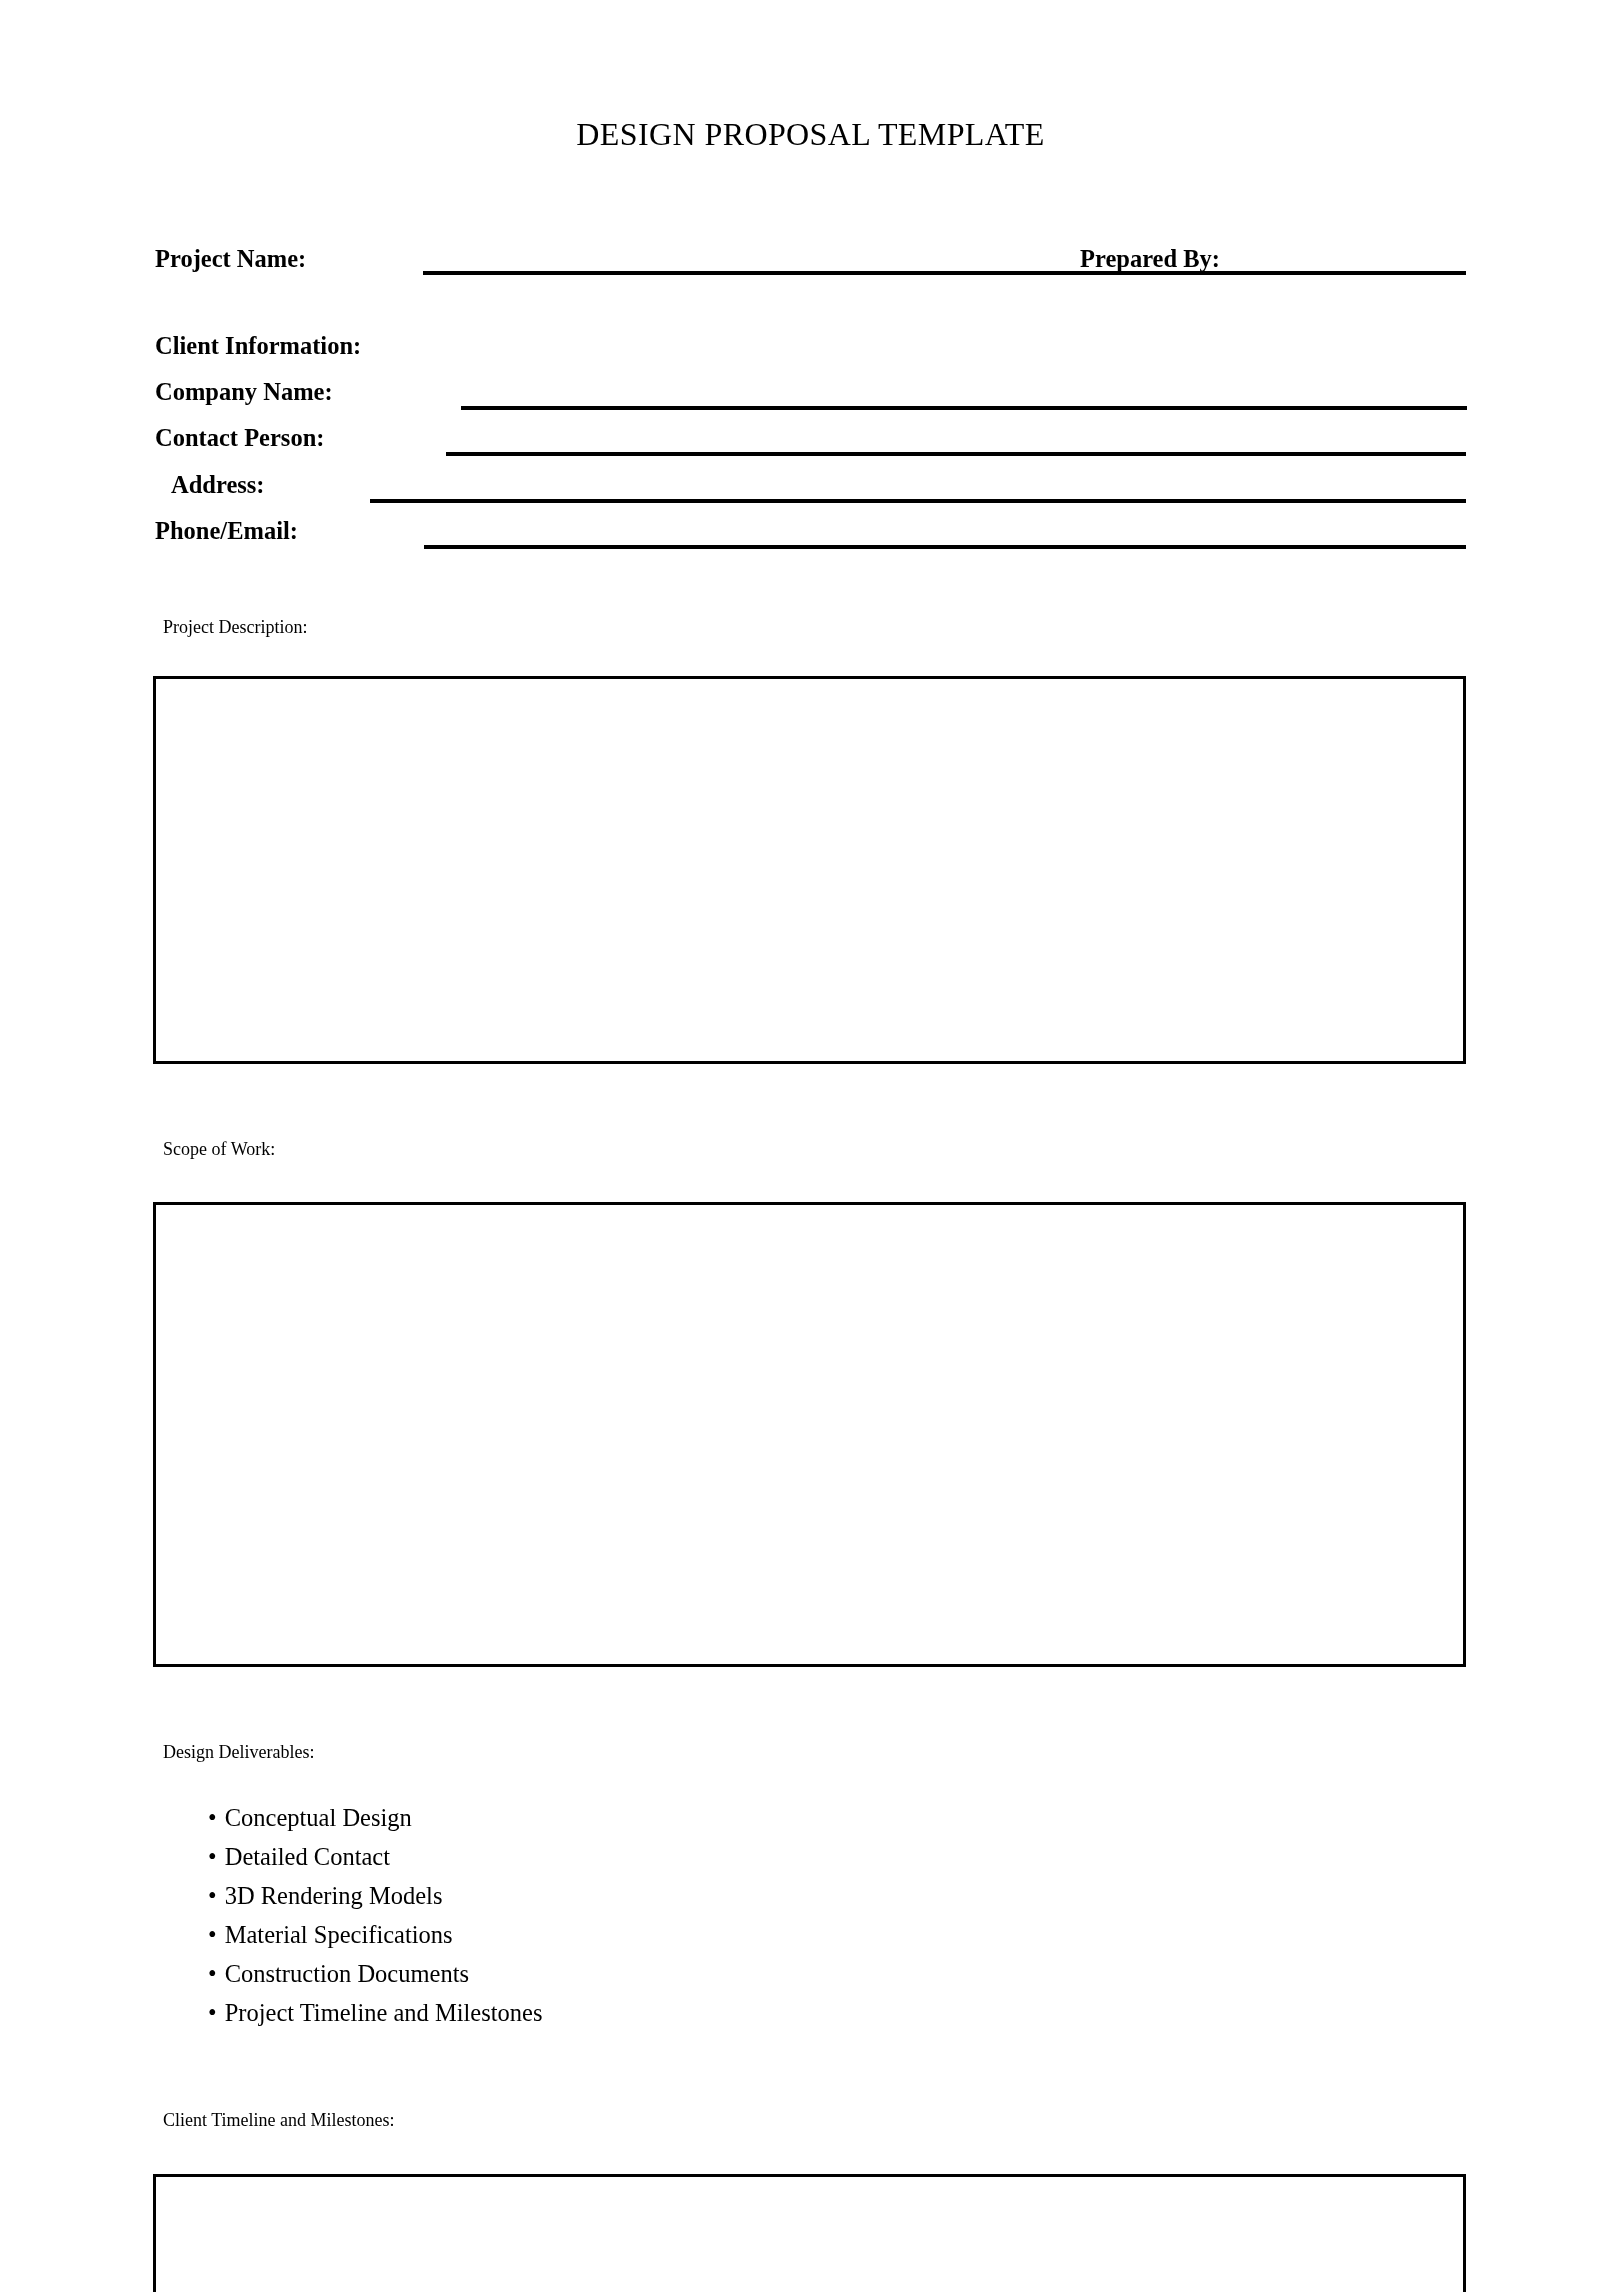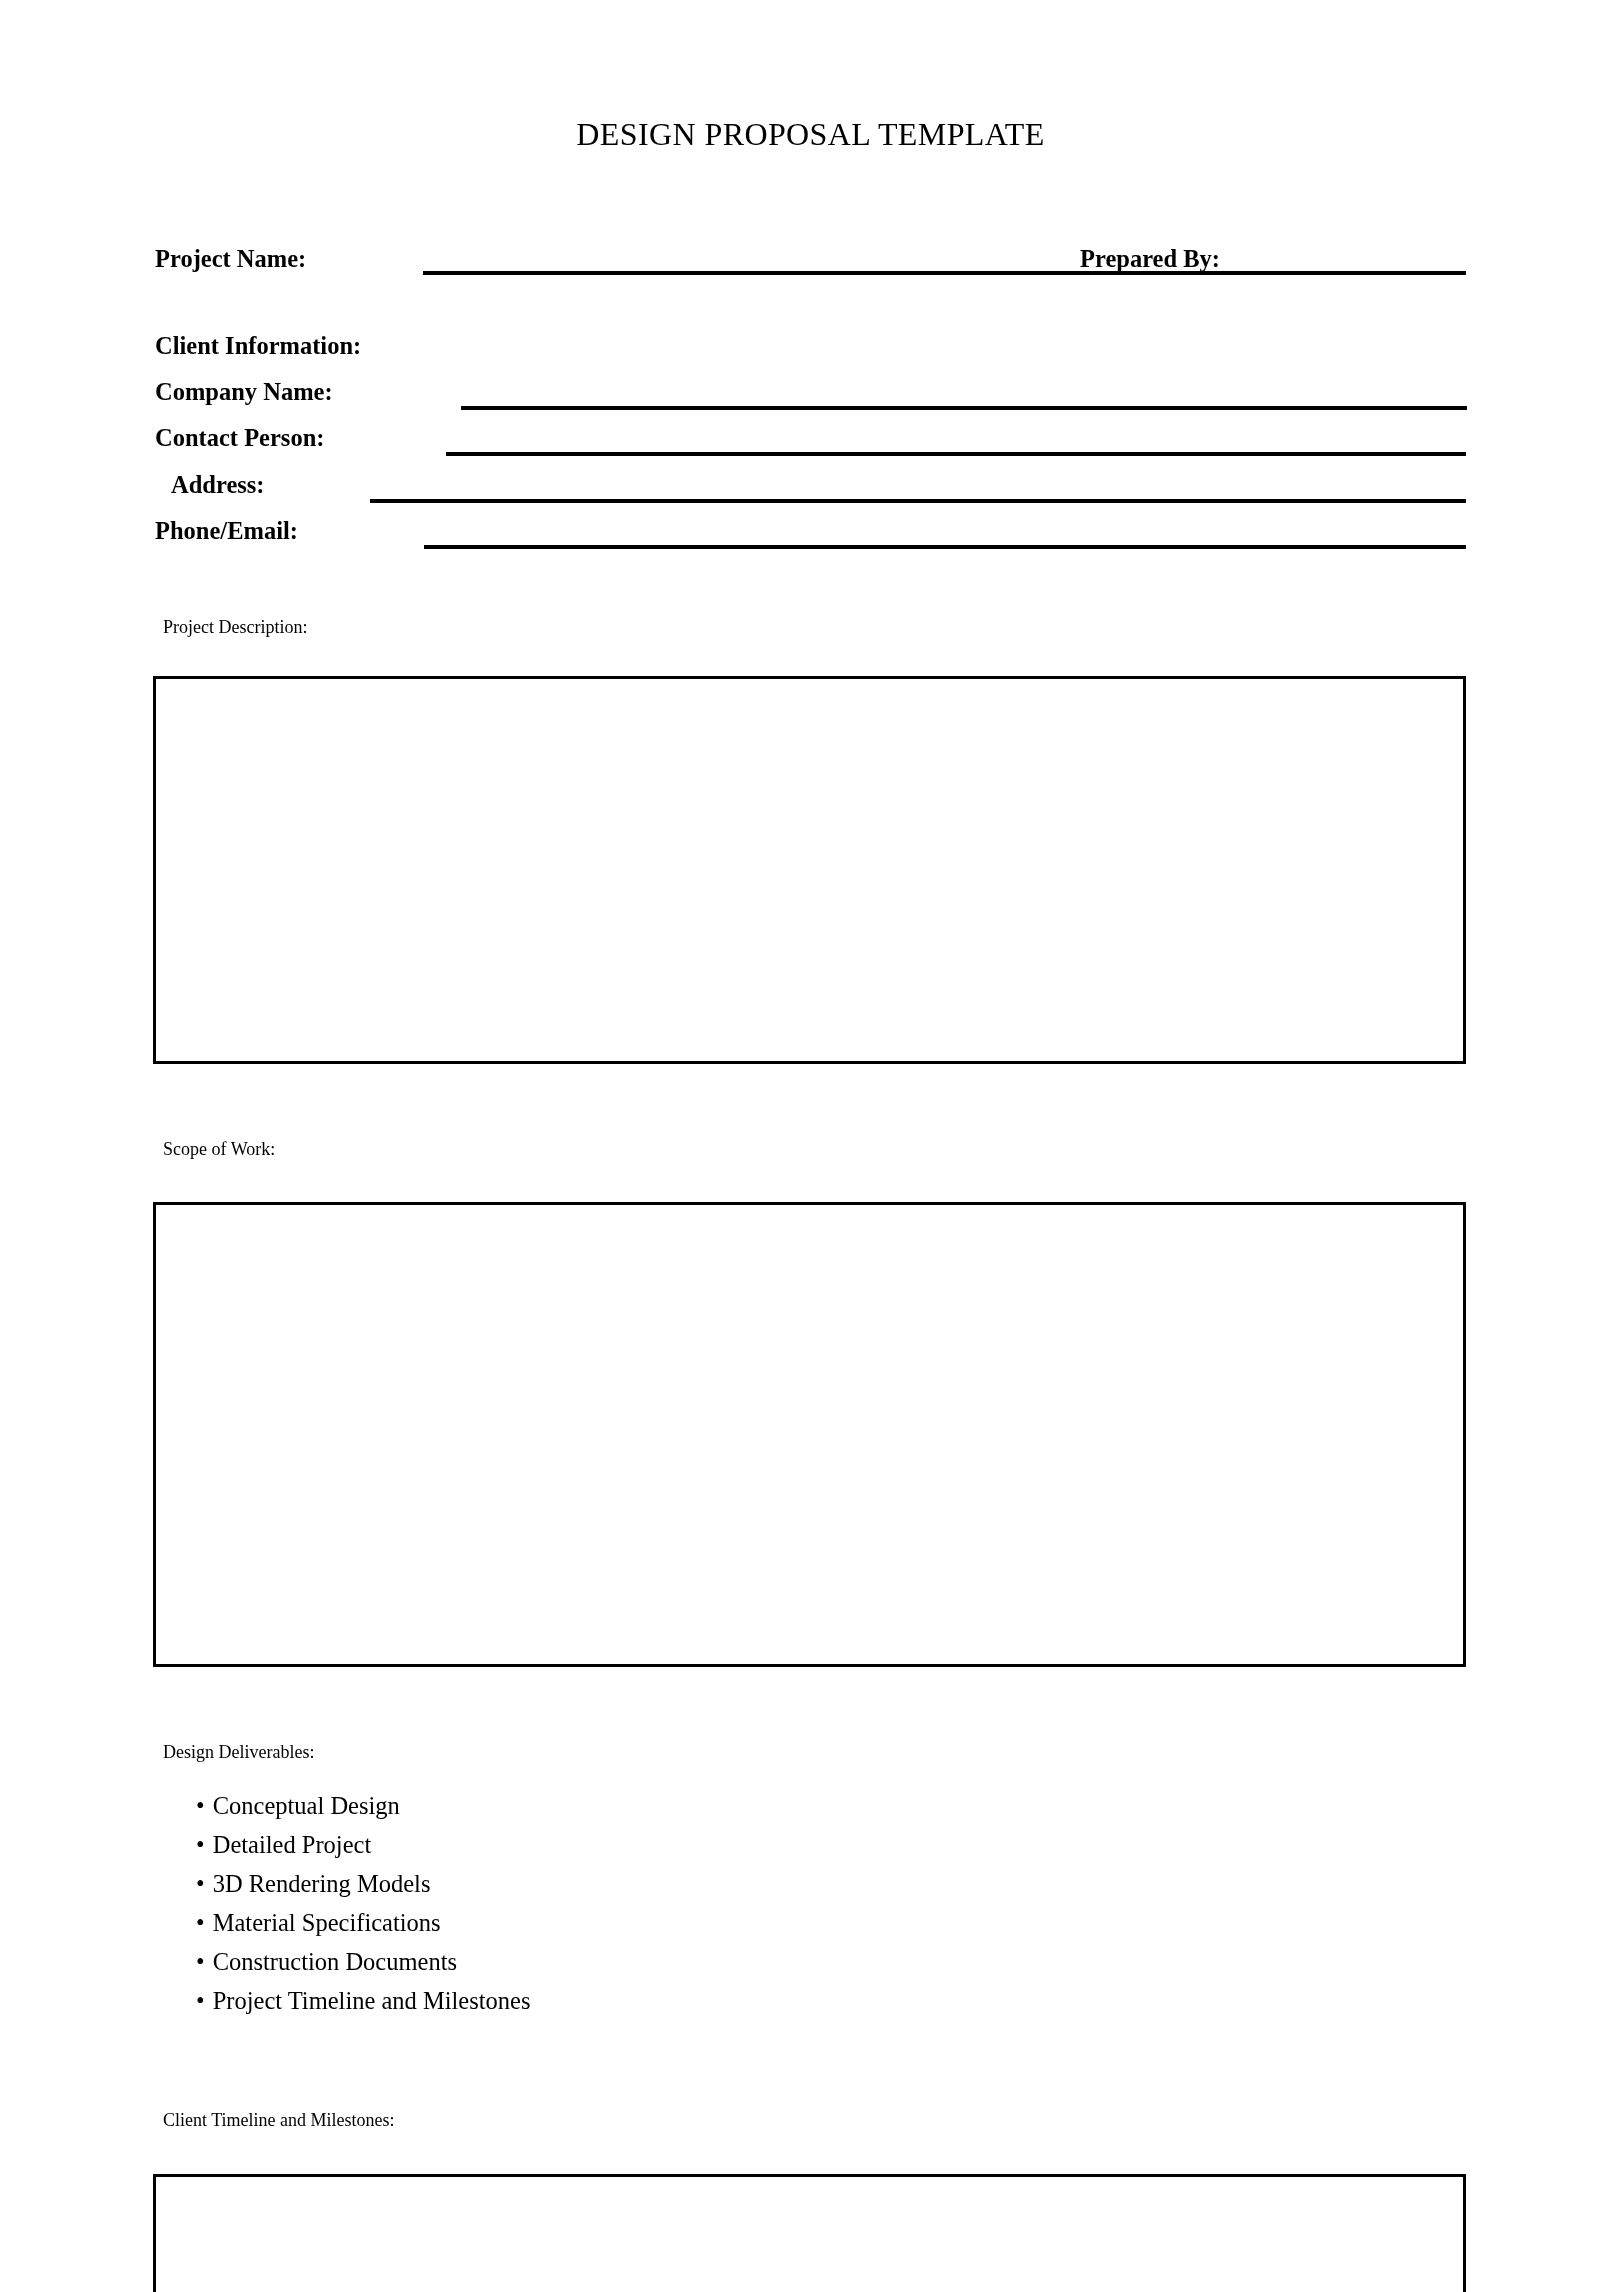--- a/index.html
+++ b/index.html
@@ -66,21 +66,21 @@
     border: 3.9px solid #000000;
     box-sizing: border-box;
     background: #ffffff;
   }
 
   
   .bullet-list {
     position: absolute;
     left: 192px;
     top: 1782px;
-    margin: 4px;
+    margin: 16px;
     padding: 0;
     list-style: none;
   }
   .bullet-list li {
     font-size: 24.5px;
     line-height: 39px;
     white-space: nowrap;
   }
   .bullet-list li .bullet-dot {
     display: inline-block;
@@ -120,21 +120,21 @@
   <div class="section-heading" style="top:1140px;">Scope of Work:</div>
   <div class="answer-box" style="top:1202px; height:465px;"></div>
 
   <div class="section-heading" style="top:1743px;">Design Deliverables:</div>
 
   <ul class="bullet-list">
     <li>
       <span class="bullet-dot">•</span><span>Conceptual Design</span>
     </li>
     <li>
-      <span class="bullet-dot">•</span><span>Detailed Project</span>
+      <span class="bullet-dot">•</span><span>Detailed Contact</span>
     </li>
     <li>
       <span class="bullet-dot">•</span><span>3D Rendering Models</span>
     </li>
     <li>
       <span class="bullet-dot">•</span><span>Material Specifications</span>
     </li>
     <li>
       <span class="bullet-dot">•</span><span>Construction Documents</span>
     </li>

